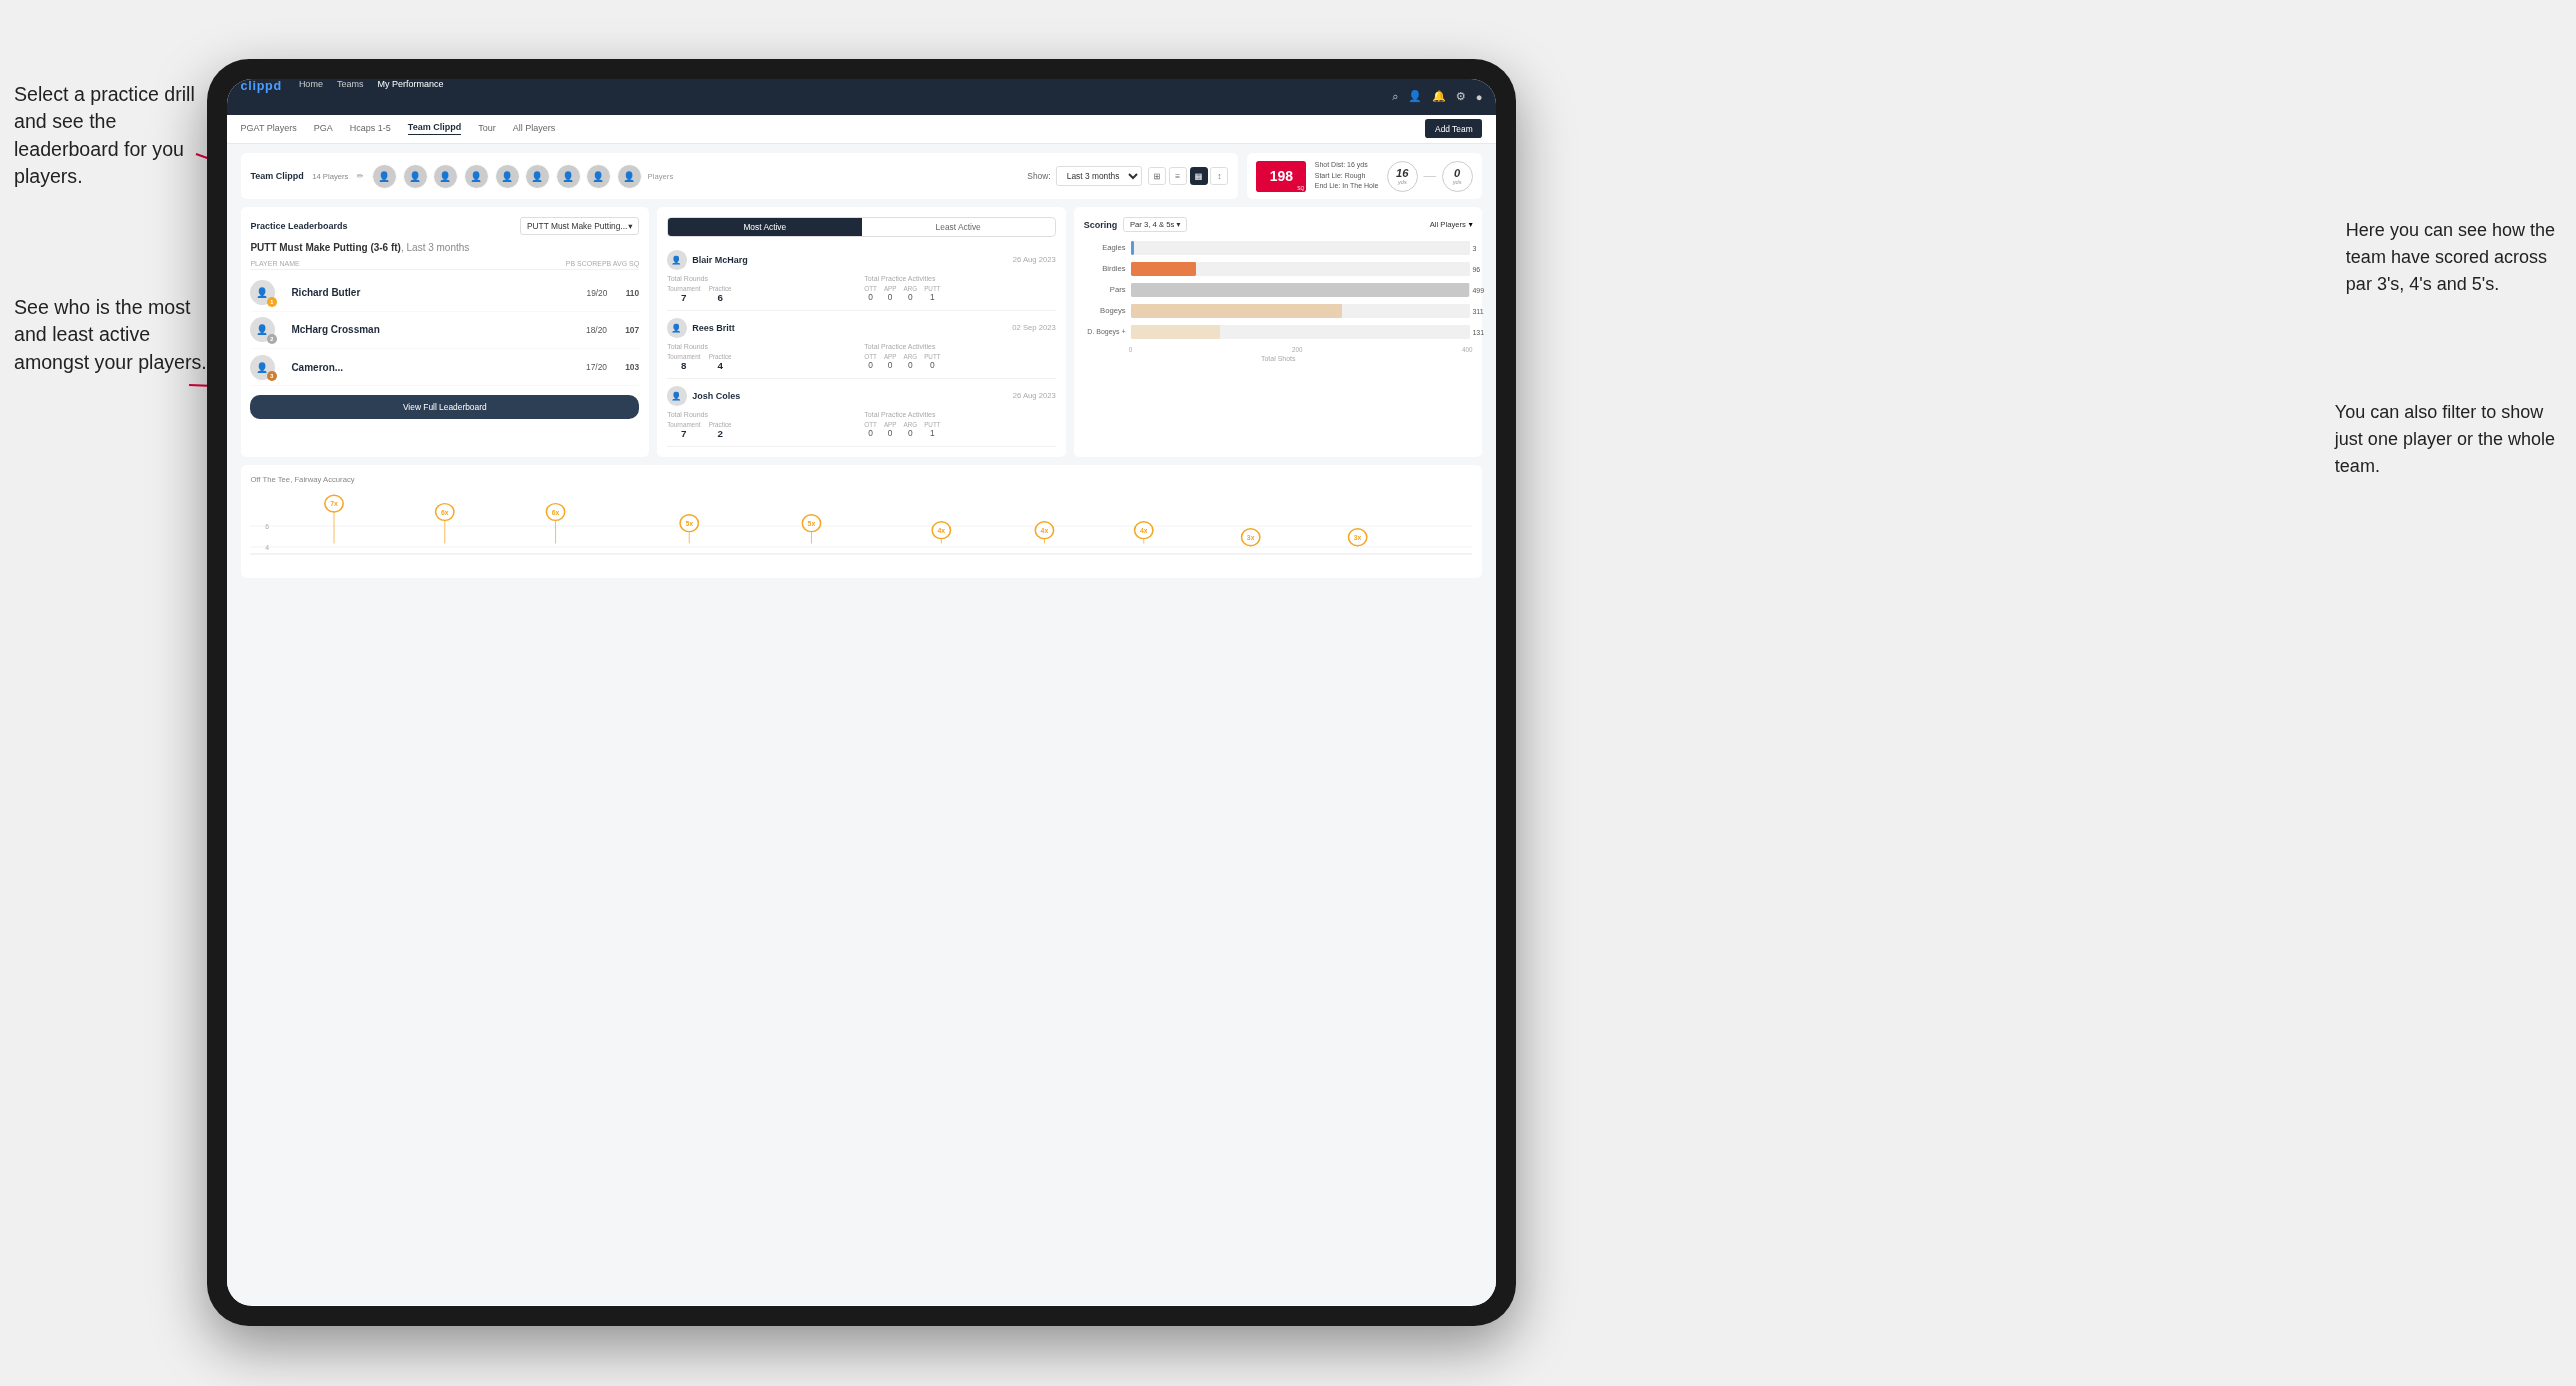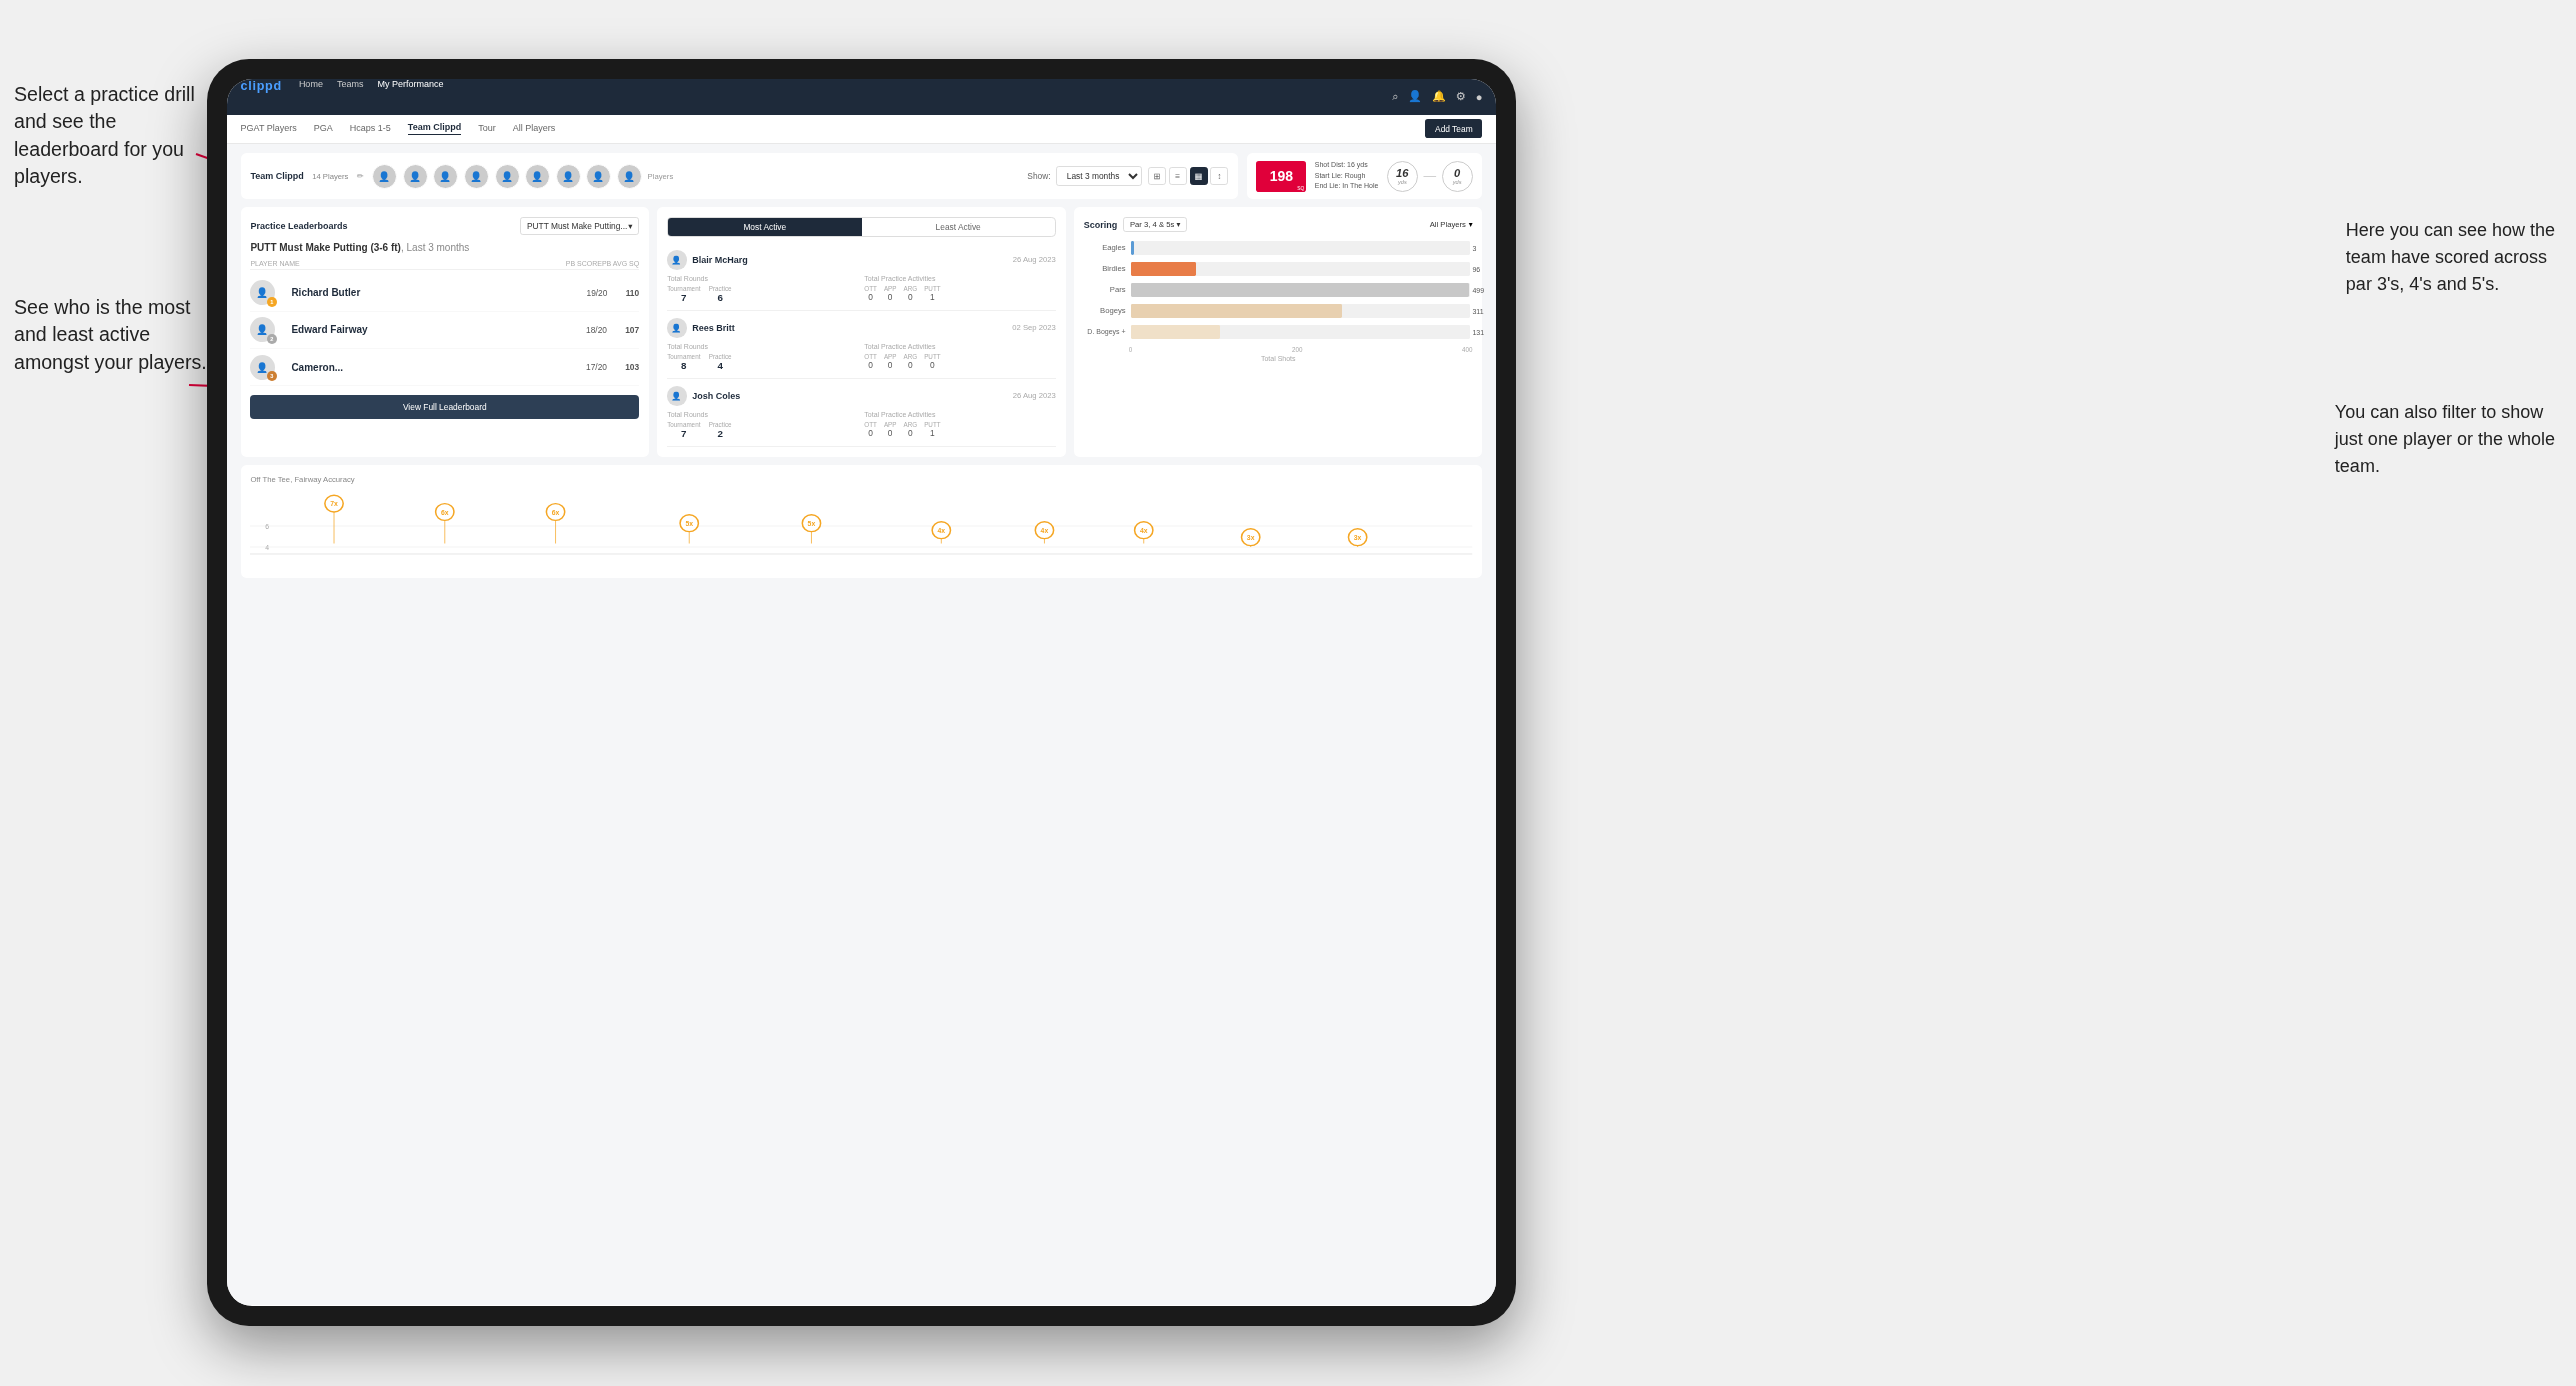--- a/index.html
+++ b/index.html
@@ -304,21 +304,21 @@
       color: #1e2a3a;
       margin-left: 9px;
     }
     .lb-score { font-size: 8.4px; color: #555; margin-left: auto; }
     .lb-avg { font-size: 8.4px; color: #555; margin-left: 11.2px; font-weight: 600; }
     .view-full-btn {
       width: 100%;
       background: #2d3f55;
       color: #fff;
       border: none;
-      border-radius: 4px;
+      border-radius: 10px;
       padding: 7px;
       font-size: 8.4px;
       cursor: pointer;
       margin-top: 8.4px;
     }
 
     
     .activity-tabs {
       display: flex;
       border: 0.7px solid #ddd;
@@ -705,21 +705,21 @@
             </div>
             <span class="lb-name">Richard Butler</span>
             <span class="lb-score">19/20</span>
             <span class="lb-avg">110</span>
           </div>
           <div class="lb-row">
             <div class="lb-avatar">
               👤
               <div class="lb-badge badge-silver">2</div>
             </div>
-            <span class="lb-name">Edward Fairway</span>
+            <span class="lb-name">McHarg Crossman</span>
             <span class="lb-score">18/20</span>
             <span class="lb-avg">107</span>
           </div>
           <div class="lb-row">
             <div class="lb-avatar">
               👤
               <div class="lb-badge badge-bronze">3</div>
             </div>
             <span class="lb-name">Cameron...</span>
             <span class="lb-score">17/20</span>

